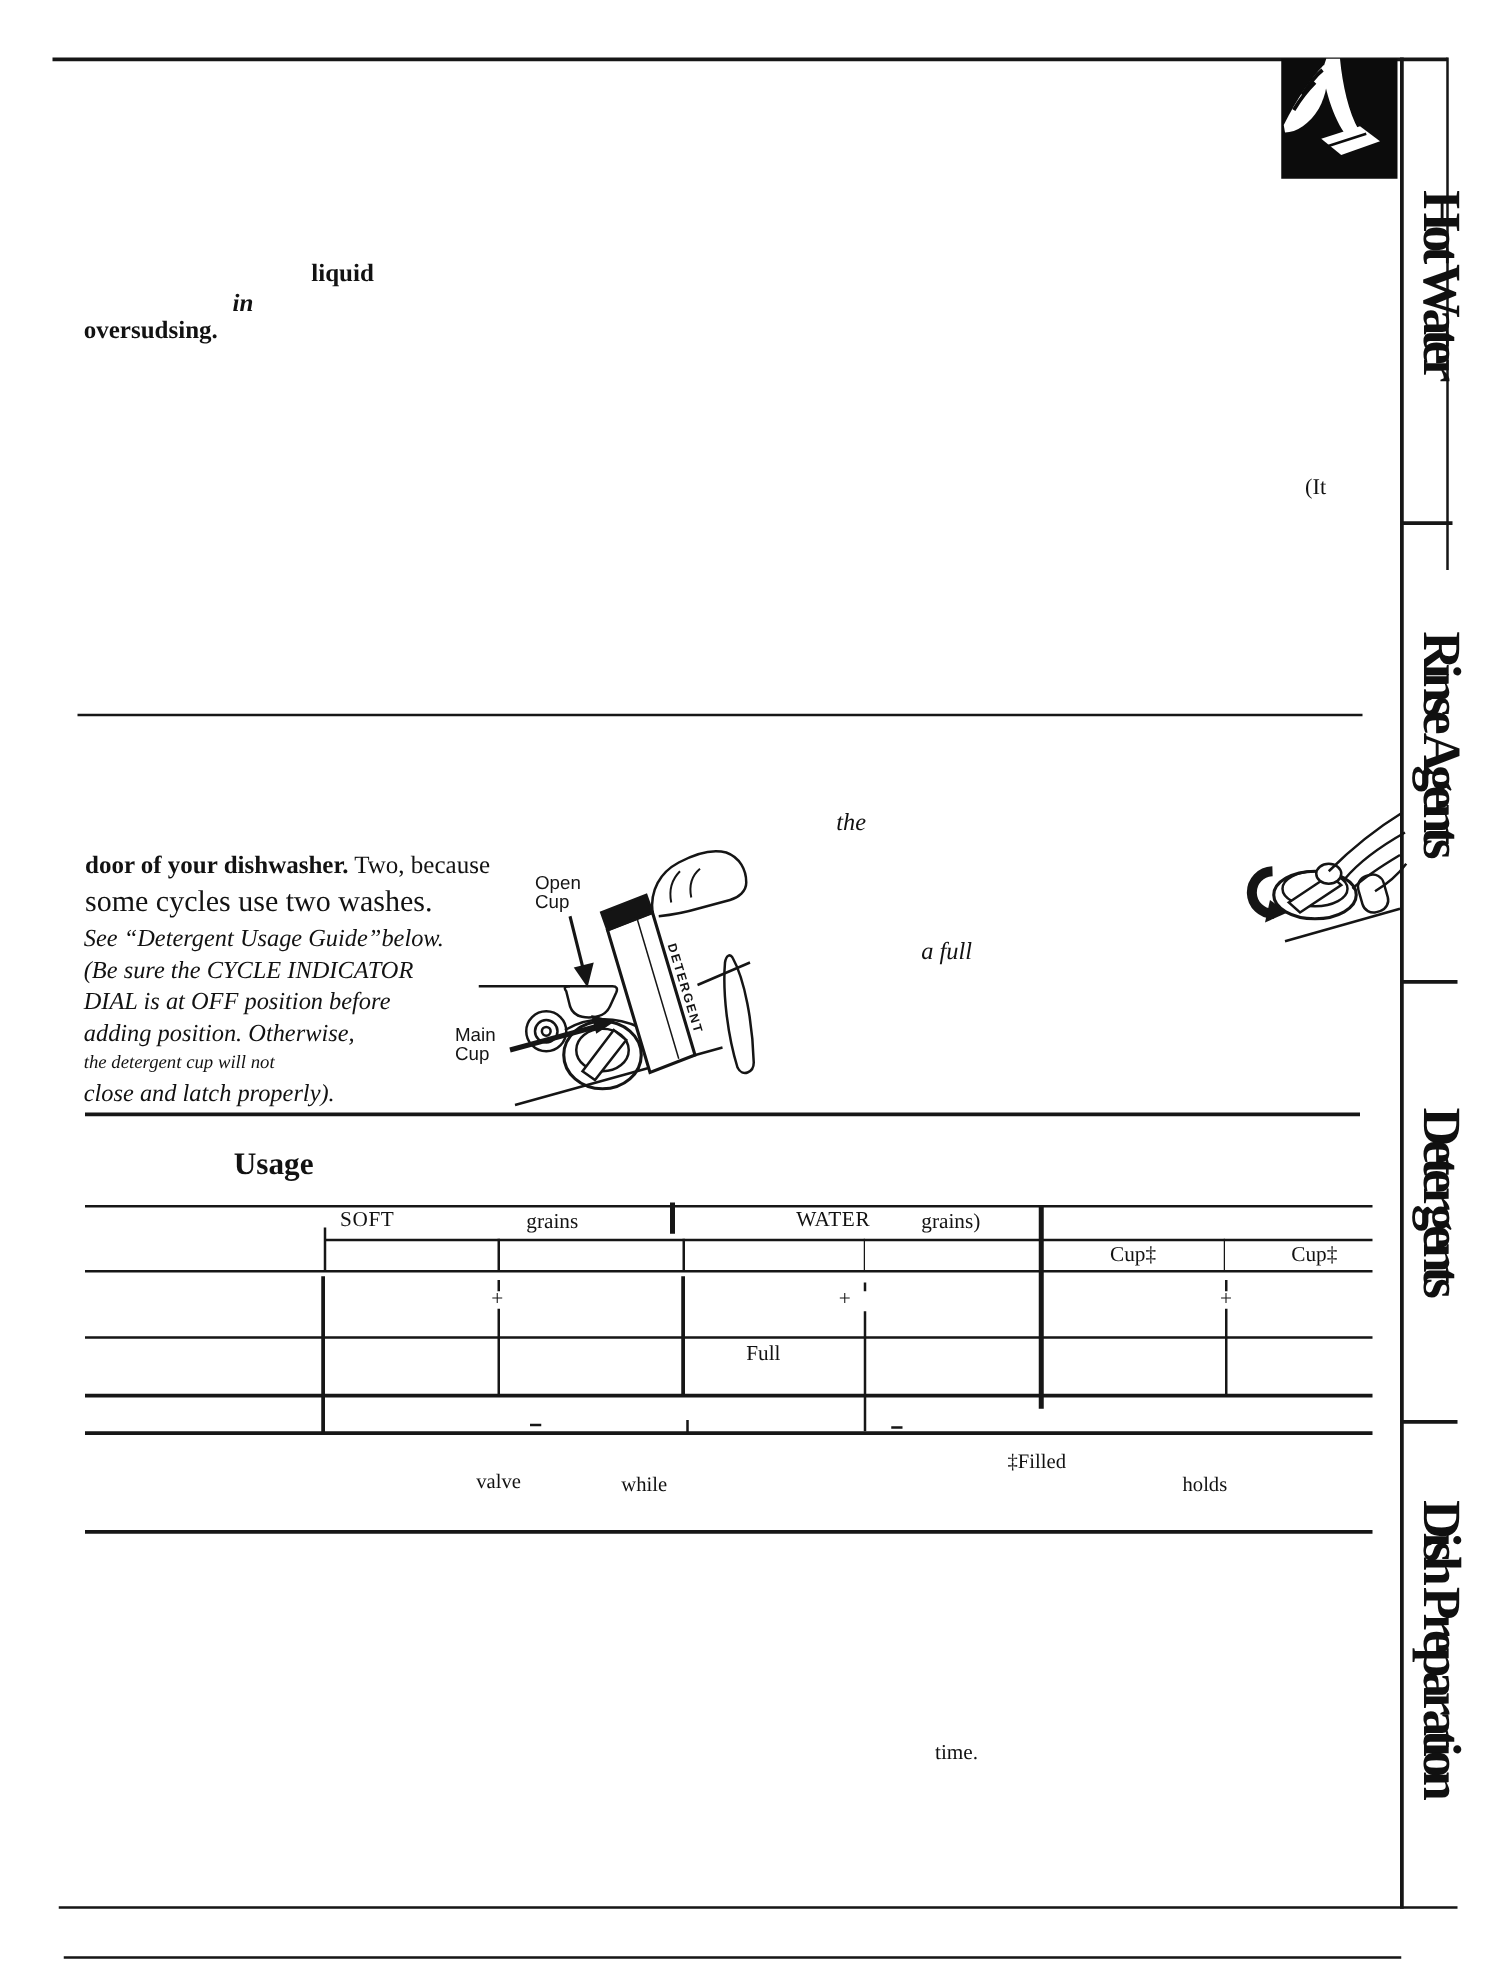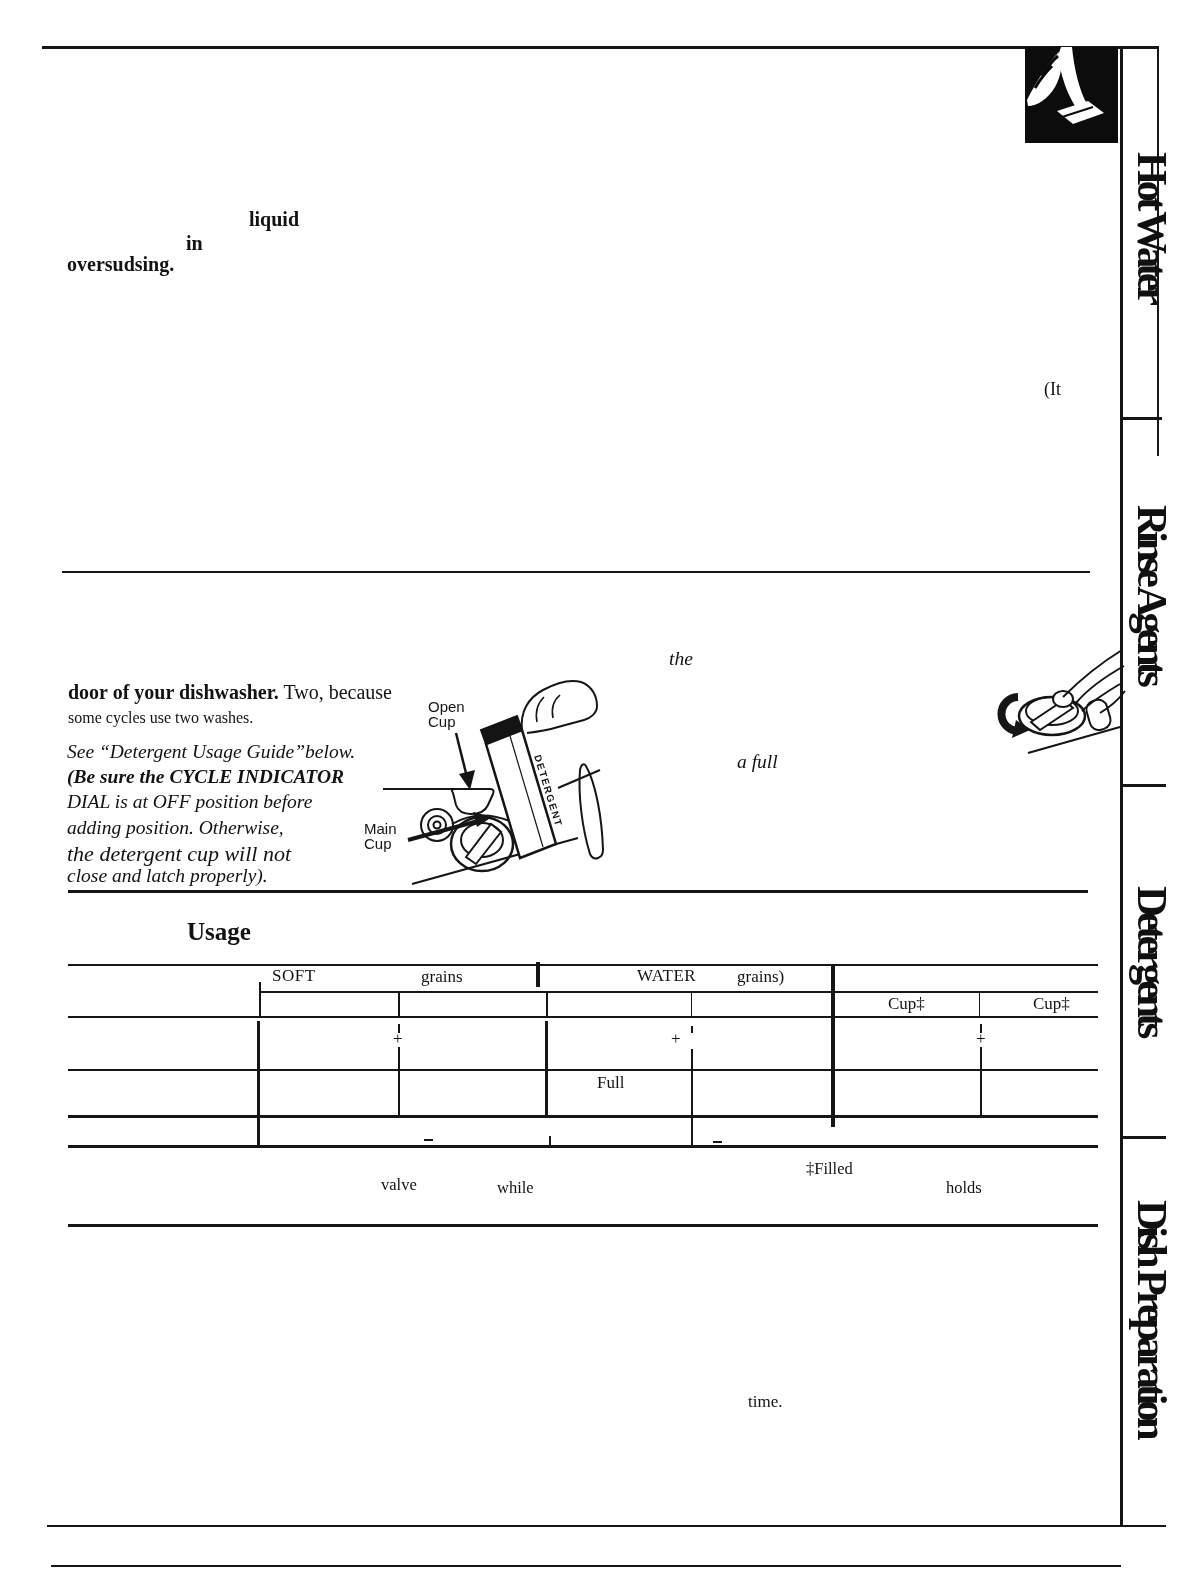--- a/index.html
+++ b/index.html
@@ -69,34 +69,34 @@
     <rect x="1025" y="47" width="93" height="96" fill="#0c0c0c"></rect>
     <path fill="#ffffff" d="M1061 47 L1072 47 C1074 68 1079 90 1087 104 L1091 110 C1092 114 1087 118 1082 114 C1070 103 1061 78 1058 56 Z"></path>
     <path fill="#ffffff" d="M1027 100 C1037 80 1049 62 1059 52 C1064 62 1061 76 1055 87 C1048 99 1037 106 1028 106 Z"></path>
     <path d="M1042 76 C1048 66 1053 60 1058 56" stroke="#0c0c0c" stroke-width="3" fill="none"></path>
     <path d="M1035 88 C1041 78 1047 71 1052 66" stroke="#0c0c0c" stroke-width="3" fill="none"></path>
     <polygon points="1057,111 1088,101 1104,113 1073,124" fill="#ffffff"></polygon>
     <path d="M1062 117 L1093 107" stroke="#0c0c0c" stroke-width="2" fill="none"></path>
   </svg>
 
   <span class="t b" style="left:249px;top:209px;font-size:20px;">liquid</span>
-  <span class="t b" style="left:186px;top:233px;font-size:20px;">in</span>
+  <span class="t b" style="left:186px;top:233px;font-size:20px;font-style:italic;">in</span>
   <span class="t b" style="left:67px;top:254px;font-size:20px;">oversudsing.</span>
   <span class="t" style="left:1044px;top:380px;font-size:18px;">(It</span>
 
   <div class="t" style="left:68px;top:682px;font-size:20px;">
     <span class="b">door of your dishwasher.</span><span> Two, because</span>
   </div>
-  <span class="t" style="left:68px;top:710px;font-size:16px;">some cycles use two washes.</span>
+  <span class="t" style="left:68px;top:710px;font-size:24px;">some cycles use two washes.</span>
 
   <span class="t i" style="left:67px;top:742px;font-size:19.5px;font-family:Liberation Serif, serif;">See “Detergent Usage Guide”below.</span>
-  <span class="t i" style="left:67px;top:767px;font-size:19.5px;font-weight:bold;">(Be sure the CYCLE INDICATOR</span>
+  <span class="t i" style="left:67px;top:767px;font-size:19.5px;">(Be sure the CYCLE INDICATOR</span>
   <span class="t i" style="left:67px;top:792px;font-size:19.5px;">DIAL is at OFF position before</span>
   <span class="t i" style="left:67px;top:818px;font-size:19.5px;">adding position. Otherwise,</span>
-  <span class="t i" style="left:67px;top:843px;font-size:22px;">the detergent cup will not</span>
+  <span class="t i" style="left:67px;top:843px;font-size:15px;">the detergent cup will not</span>
   <span class="t i" style="left:67px;top:866px;font-size:19.5px;">close and latch properly).</span>
 
   <span class="t i" style="left:669px;top:649px;font-size:19.5px;">the</span>
   <span class="t i" style="left:737px;top:752px;font-size:19.5px;">a full</span>
 
   <div class="callout" style="left:428px;top:699px;width:52px;">
     <div>Open</div>
     <div>Cup</div>
   </div>
   <div class="callout" style="left:364px;top:821px;width:46px;">

